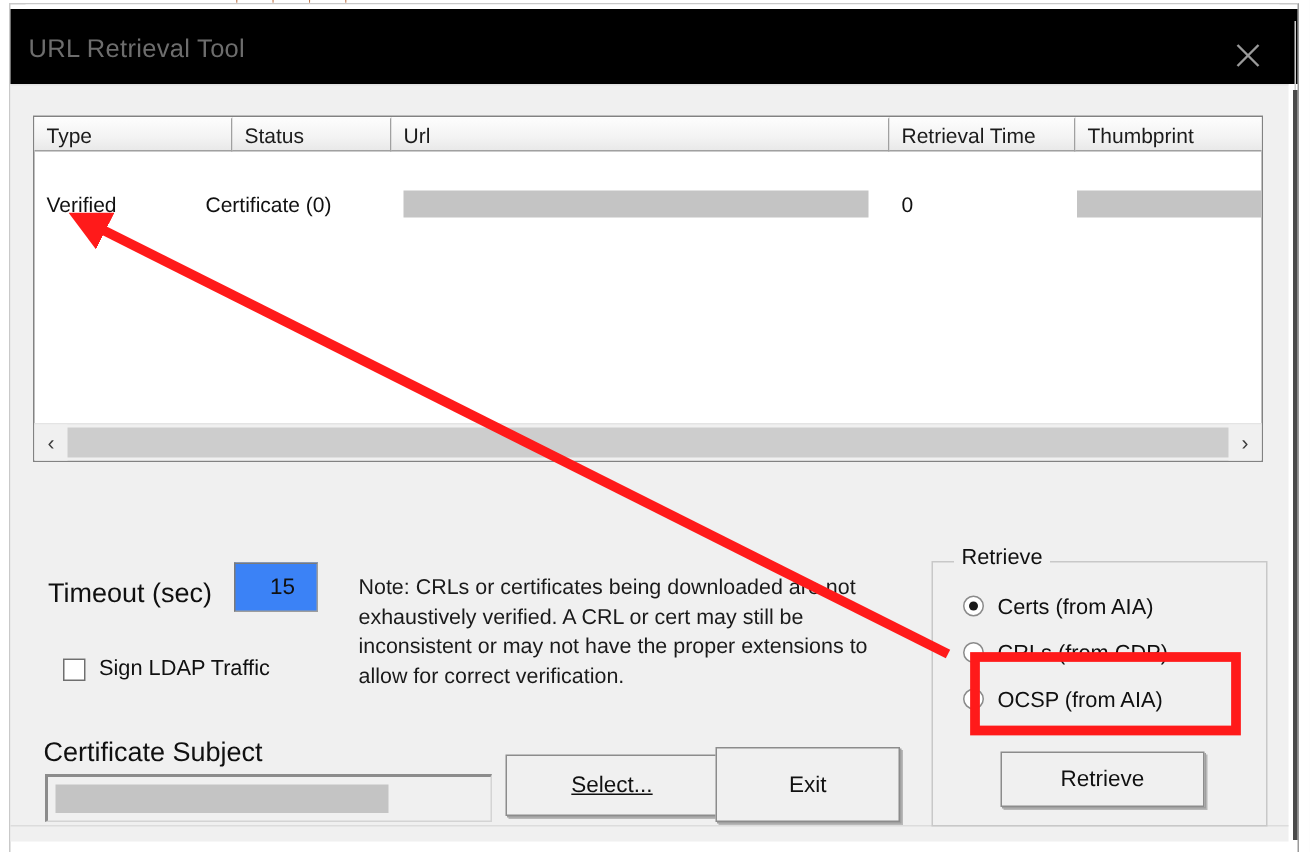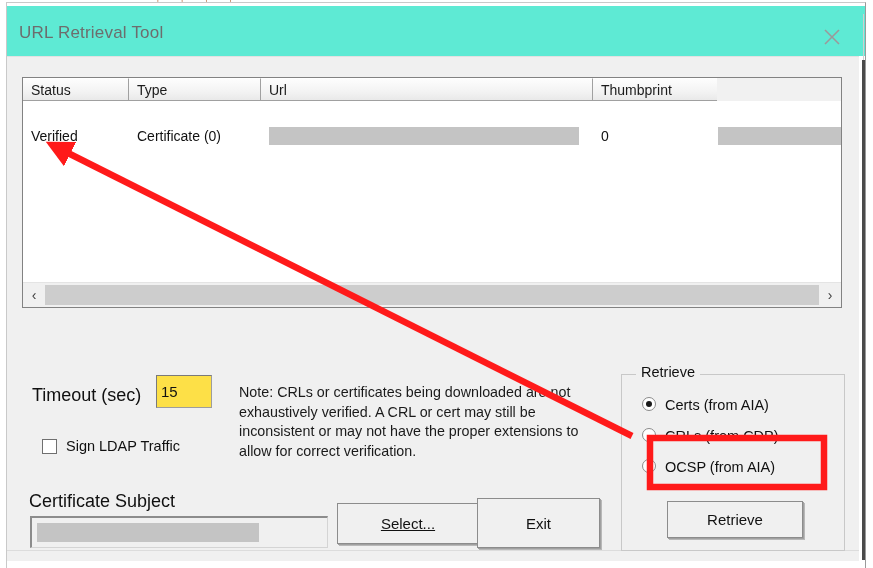--- a/index.html
+++ b/index.html
@@ -45,21 +45,21 @@
     color: #c07a50;
     letter-spacing: 10px;
     white-space: nowrap;
   }
   .titlebar {
     position: absolute;
     left: 7px;
     top: 6px;
     width: 858px;
     height: 50px;
-    background: #5eead4;
+    background: #000000;
   }
   .title-text {
     position: absolute;
     left: 12px;
     top: 17px;
     font-size: 17px;
     color: #6d6d6d;
     letter-spacing: 0.2px;
     white-space: nowrap;
   }
@@ -196,25 +196,26 @@
     color: #101010;
     white-space: nowrap;
   }
   .timeout-lbl { left: 25px; top: 328px; }
   .timeout-box {
     position: absolute;
     left: 149px;
     top: 318px;
     width: 56px;
     height: 33px;
-    background: #fde047;
+    background: #3b82f6;
     border: 1px solid #9d9d9d;
     border-top-color: #7a7a7a;
     border-left-color: #7a7a7a;
     box-sizing: border-box;
+    padding-left: 19px;
   }
   .timeout-box input {
     border: 0;
     outline: 0;
     width: 100%;
     height: 100%;
     font-family: "Liberation Sans", sans-serif;
     font-size: 15px;
     color: #111;
     padding: 0 0 0 4px;
@@ -379,23 +380,24 @@
         <line x1="22" y1="8" x2="8" y2="22" stroke="#9a9a9a" stroke-width="1.6"></line>
       </svg>
     </div>
   </div>
 
   <div class="client">
     <div class="client-inner-line"></div>
 
     <div class="listview">
       <div class="lv-header">
+        <div class="lv-col" style="width:132px">Type</div>
         <div class="lv-col" style="width:106px">Status</div>
-        <div class="lv-col" style="width:132px">Type</div>
         <div class="lv-col" style="width:332px">Url</div>
+        <div class="lv-col" style="width:124px">Retrieval Time</div>
         <div class="lv-col" style="width:124px;border-right:none">Thumbprint</div>
       </div>
 
       <div class="lv-row">
         <div class="lv-cell" style="width:106px">Verified</div>
         <div class="lv-cell" style="width:132px">Certificate (0)</div>
         <div class="lv-cell" style="width:332px">
           <span class="redact" style="left:8px;width:310px"></span>
         </div>
         <div class="lv-cell" style="width:124px">0</div>

